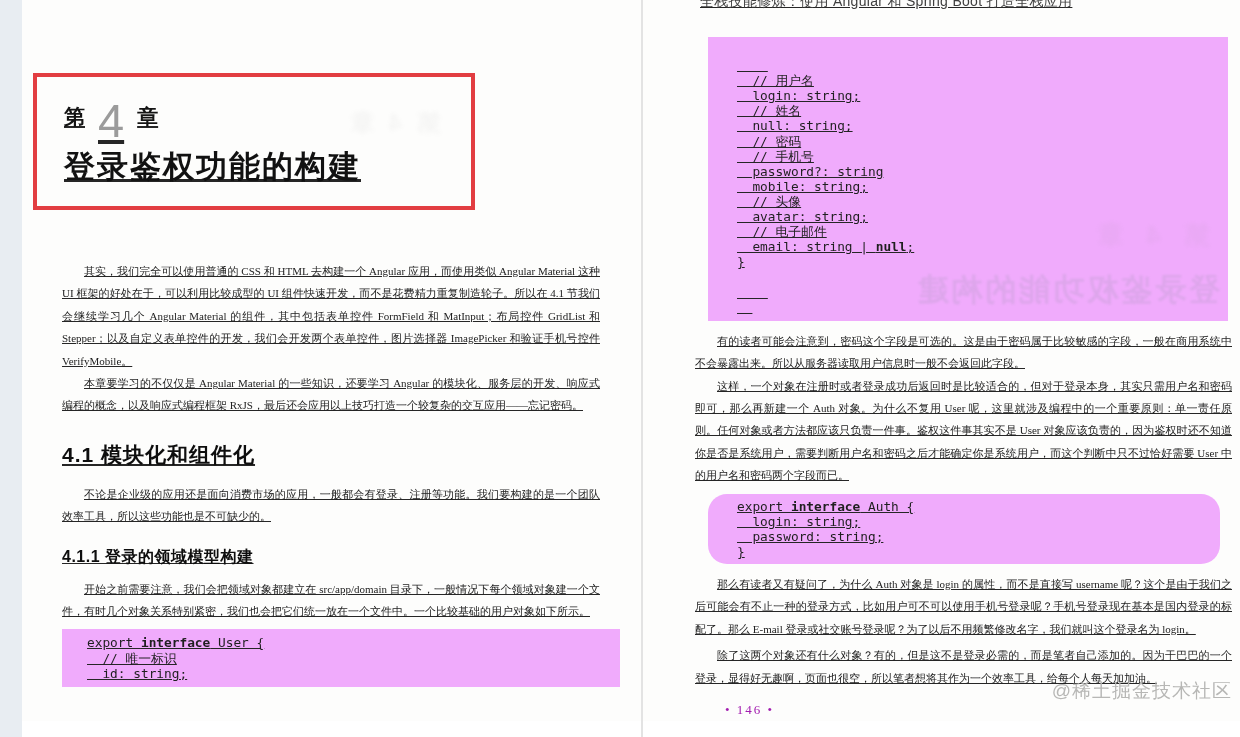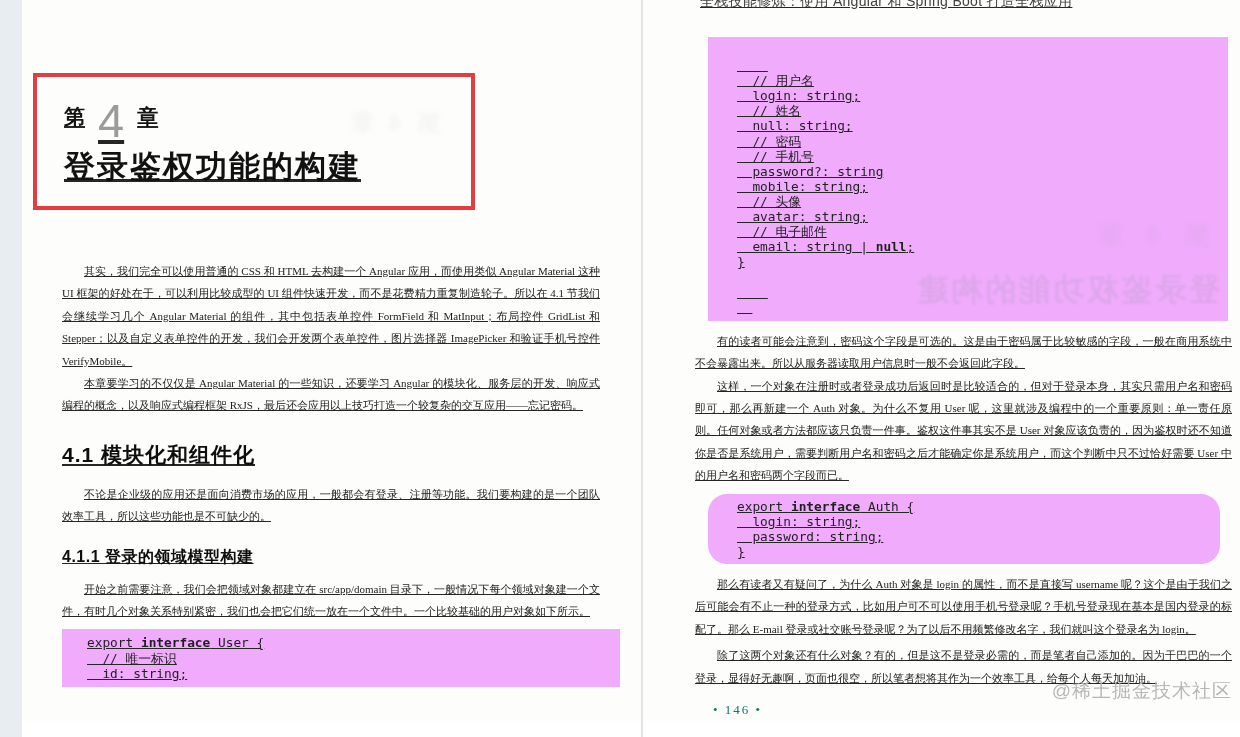--- a/index.html
+++ b/index.html
@@ -65,22 +65,22 @@
     letter-spacing:8px; white-space:nowrap;
   }
   .rp-body { margin:0 8px 0 52px; }
   .rp-body .q1 { margin-top:9px; }
   .rp-body .q2 { }
   .rp-code2 { margin:7px 12px 0 13px; padding:5px 12px 5px 29px;border-radius:19px; }
   .rp-body .q3 { margin-top:9px; }
   .rp-body .q4 { margin-top:4px; }
 
   .page-number {
-    position:absolute; left:70px; bottom:3px;
-    font:13px "Liberation Serif",serif; color:#0f766e; letter-spacing:2px;
+    position:absolute; left:82px; bottom:3px;
+    font:13px "Liberation Serif",serif; color:#a21caf; letter-spacing:2px;
   }
   .watermark {
     position:absolute; right:8px; bottom:17px;
     font:19px "Liberation Sans",sans-serif; color:#b7b7b5; letter-spacing:1px;margin-left:36px;
   }
 </style>
 </head>
 <body>
 
 <div class="side-strip"></div>

